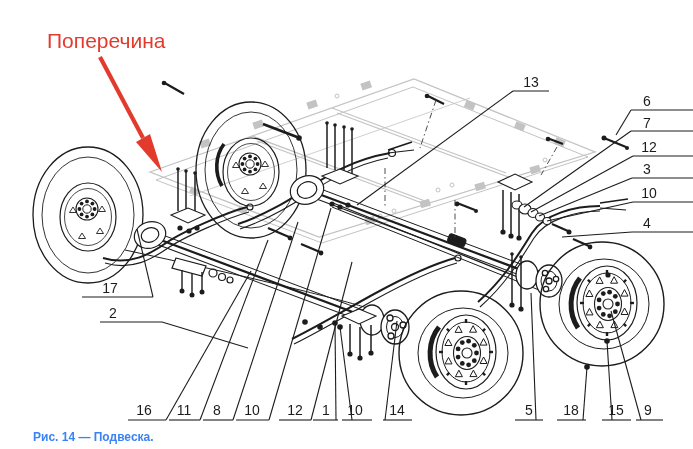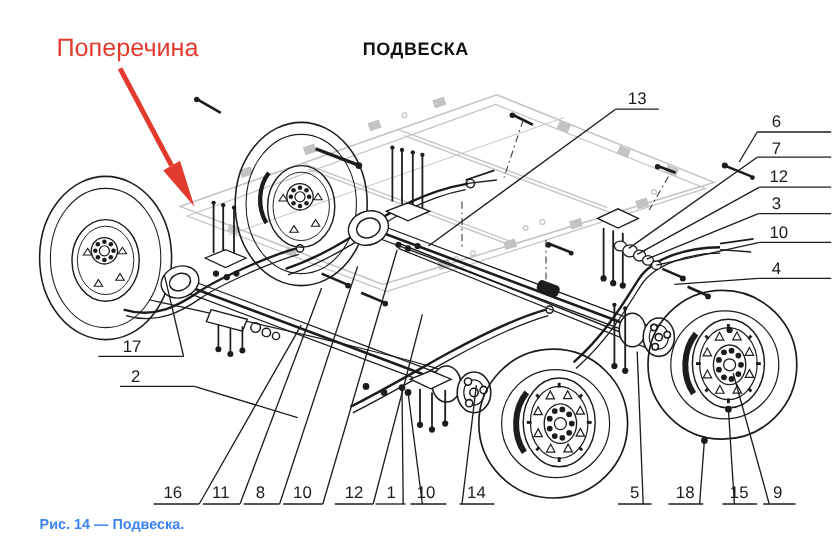--- a/index.html
+++ b/index.html
@@ -400,16 +400,15 @@
         <line x1="633" y1="202" x2="547" y2="221" stroke="#1C1C1C" stroke-width="1.1"></line>
         <line x1="633" y1="202" x2="693" y2="202" stroke="#1C1C1C" stroke-width="1.1"></line>
         <text x="649" y="198" text-anchor="middle" class="co">10</text>
         <line x1="632" y1="232" x2="562" y2="237" stroke="#1C1C1C" stroke-width="1.1"></line>
         <line x1="632" y1="232" x2="693" y2="232" stroke="#1C1C1C" stroke-width="1.1"></line>
         <text x="647" y="228" text-anchor="middle" class="co">4</text>
       </g>
 </svg>
 
 <div class="red-label">Поперечина</div>
-<div class="title">ПОДВЕСКА</div>
 <div class="caption">Рис. 14 — Подвеска.</div>
 
 </div>
 
 </body></html>

